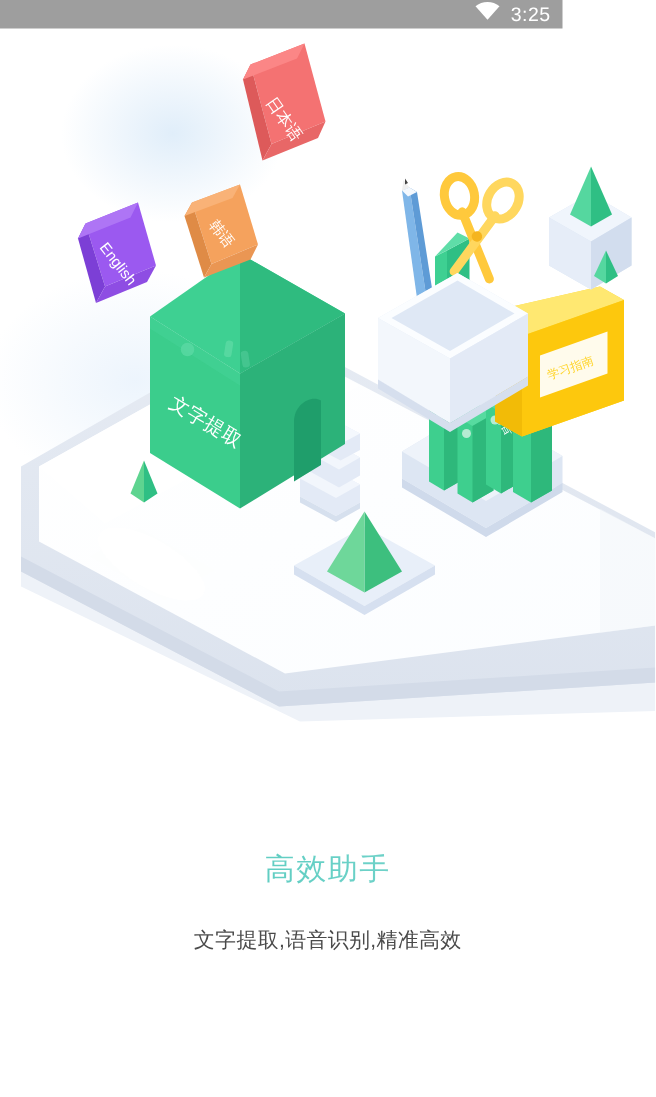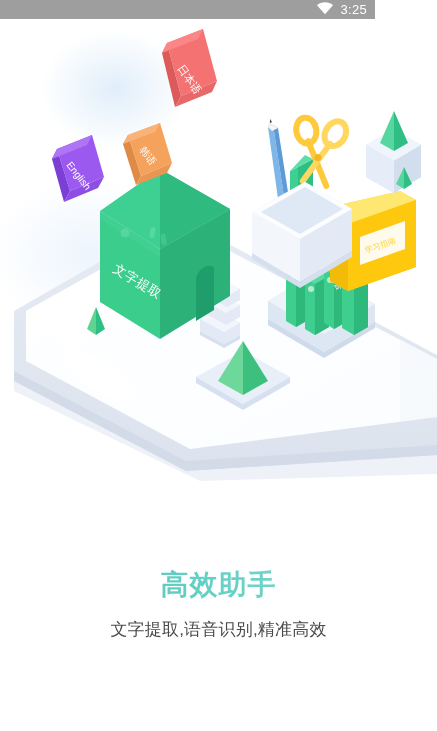--- a/index.html
+++ b/index.html
@@ -35,27 +35,27 @@
     border-radius:50%;
   }
 
   .art{ position:absolute; left:0; top:0; width:437px; height:500px; }
 
   
   .caption{
     position:absolute; left:0; width:437px; text-align:center;
   }
   .title{
-    top:566px; font-size:28px; font-weight:bold; letter-spacing:1px;
+    top:566px; font-size:20px; font-weight:normal; letter-spacing:1px;
     background:linear-gradient(90deg,#47c3b2 0%,#67d0c6 50%,#8fd9d2 100%);
     -webkit-background-clip:text; background-clip:text; color:#52c7ba;
     -webkit-text-fill-color:transparent;
   }
   .subtitle{
-    top:618px; font-size:17px; color:#4a4a4a; letter-spacing:.2px;
+    top:618px; font-size:14px; color:#4a4a4a; letter-spacing:.2px;
   }
 </style>
 </head>
 <body>
 
 <div class="statusbar">
   <span class="wifi-icon">
     <svg width="18" height="13" viewBox="0 0 18 13">
       <path d="M1 3.2 C5.4 -0.6 12.6 -0.6 17 3.2 L9 12.2 Z" fill="#ffffff"></path>
     </svg>

